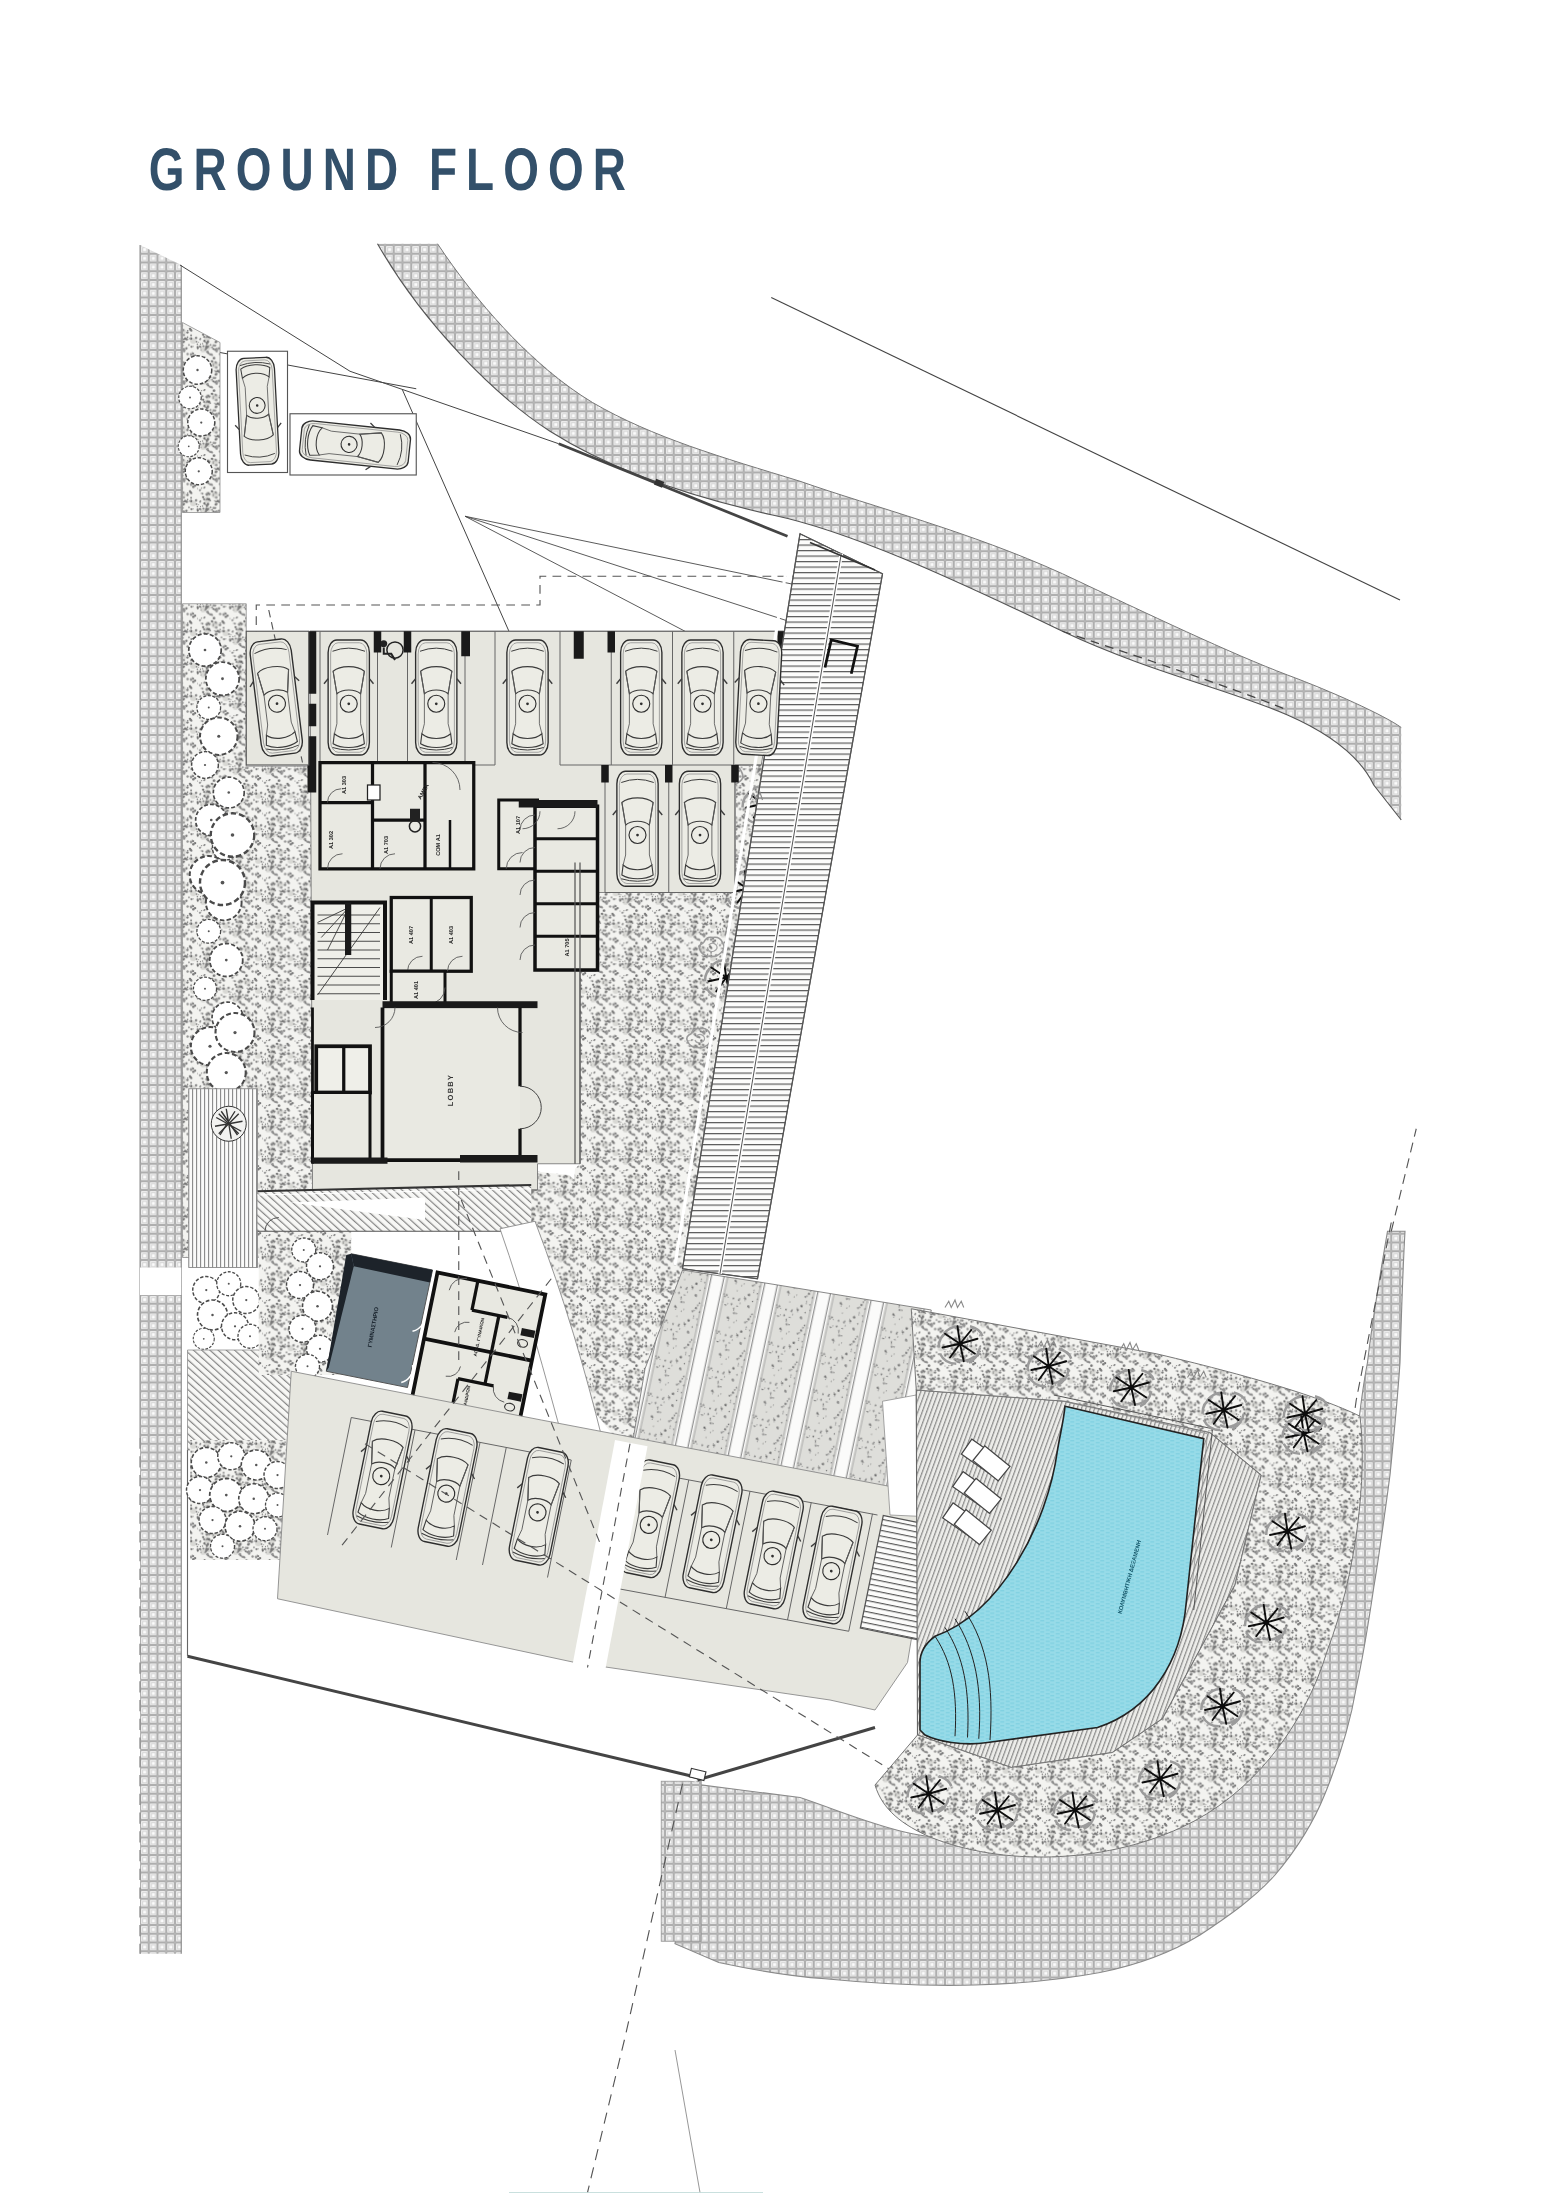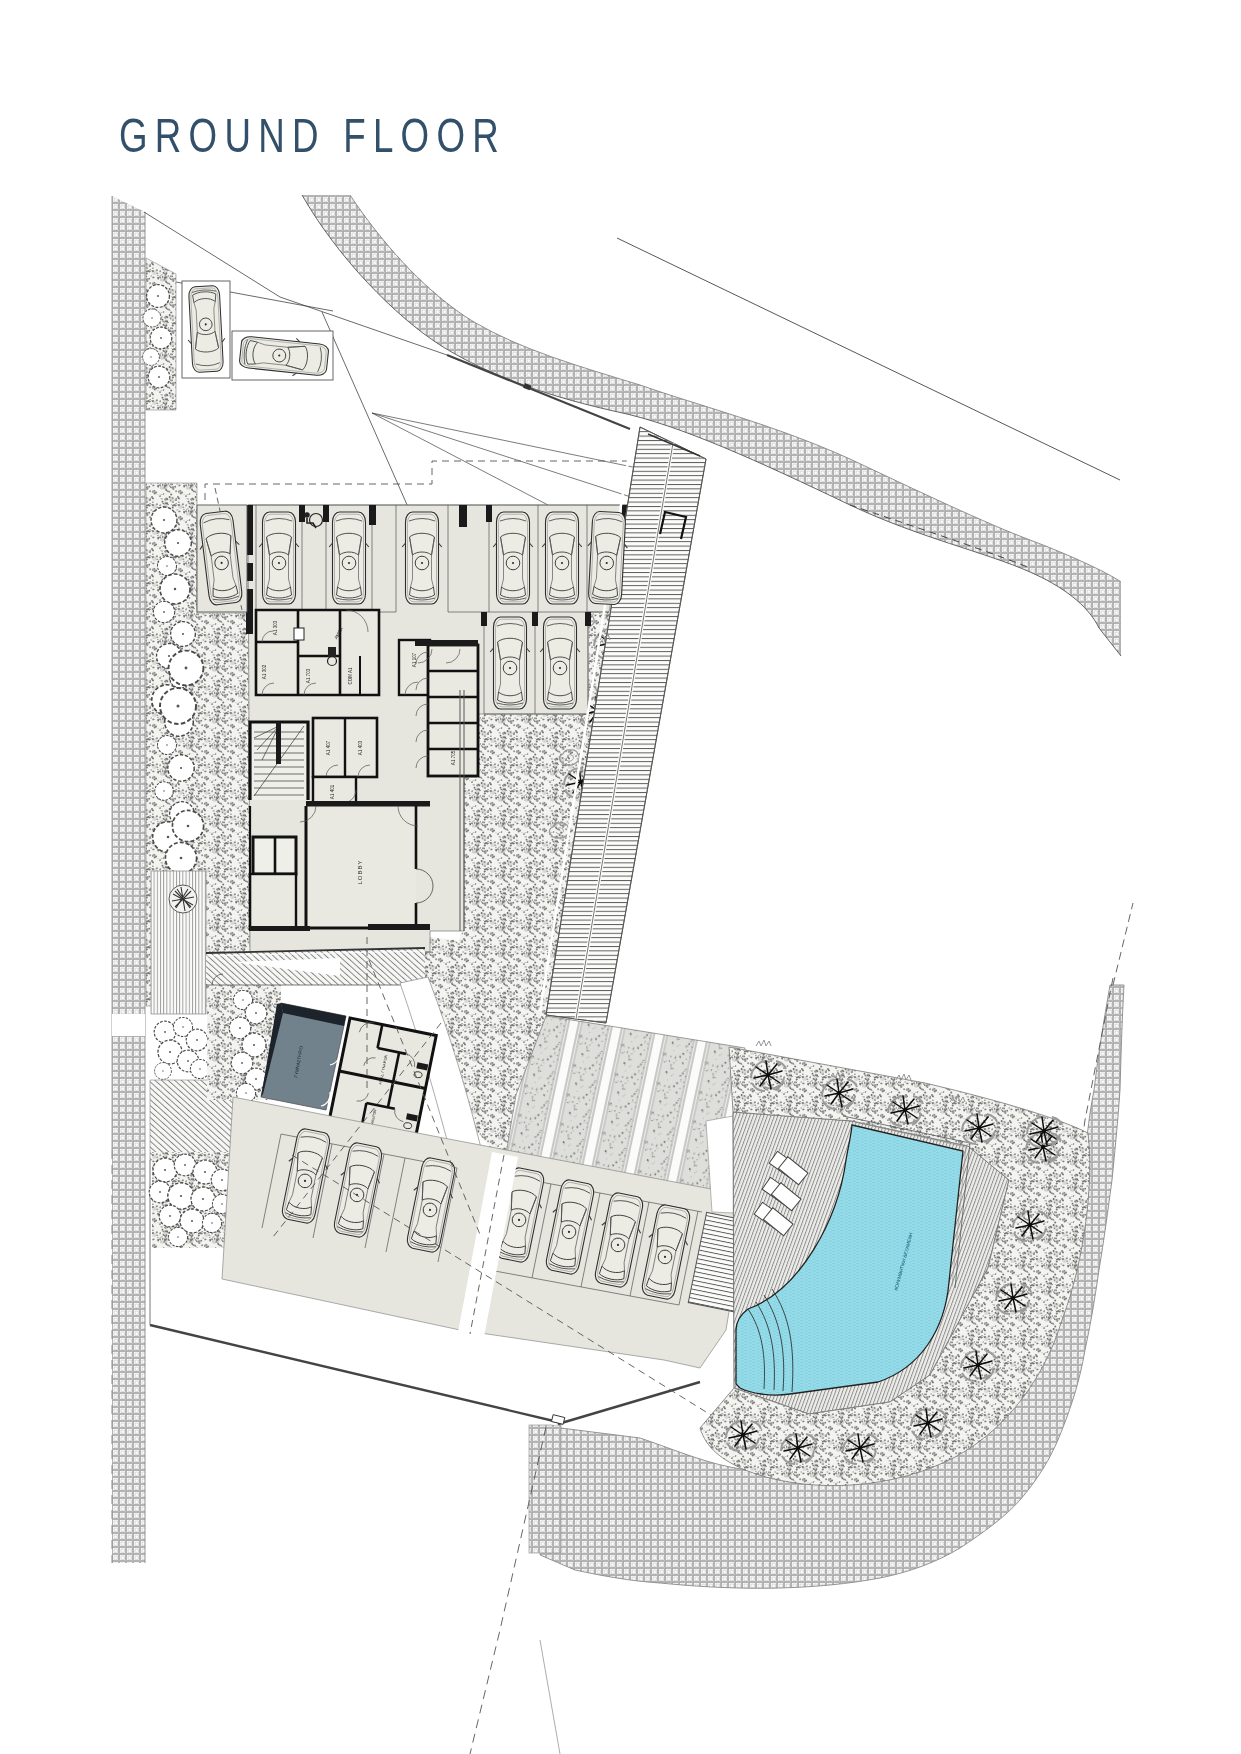--- a/index.html
+++ b/index.html
@@ -1,16 +1,16 @@
 <!DOCTYPE html>
 <html><head>
 <meta charset="utf-8">
 <style>
 html,body{margin:0;padding:0;background:#fff;}
-#page{position:relative;width:1241px;height:1754px;background:#0f766e;overflow:hidden;}
+#page{position:relative;width:1241px;height:1754px;background:#0f766e;overflow:hidden;font-weight:bold;}
 text{font-family:"Liberation Sans",sans-serif;}
 </style>
 </head>
 <body>
 <div id="page">
 <svg width="1241" height="1754" viewBox="0 0 1241 1754" xmlns="http://www.w3.org/2000/svg">
 <defs>
 
 <pattern id="chk" width="7" height="7" patternUnits="userSpaceOnUse">
   <rect width="7" height="7" fill="#fcfcfc"></rect>

